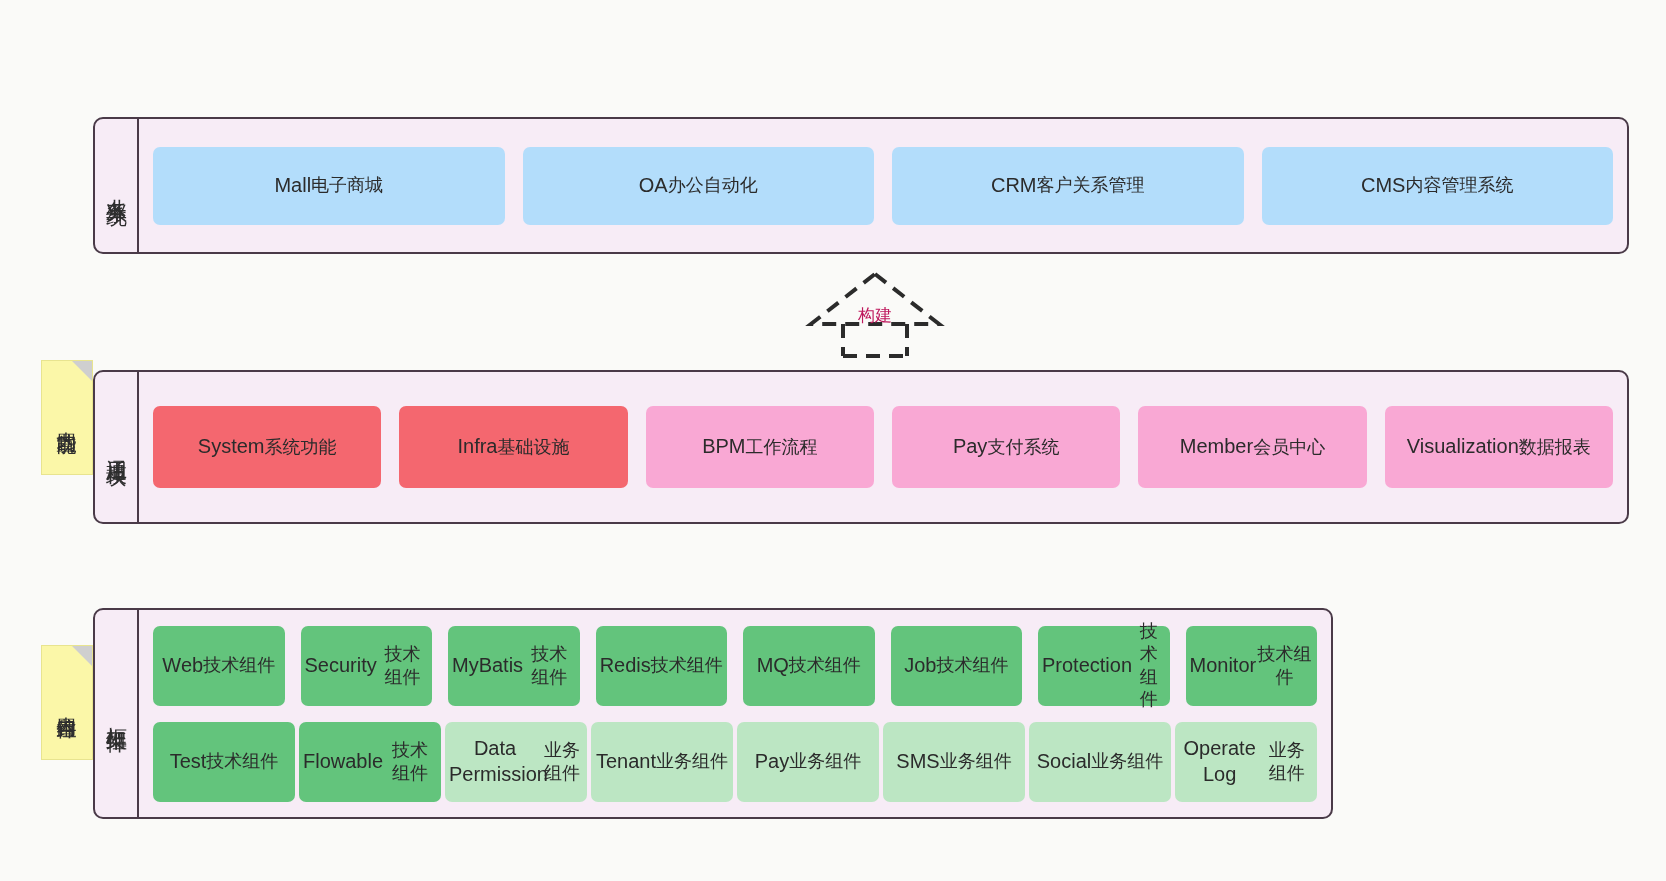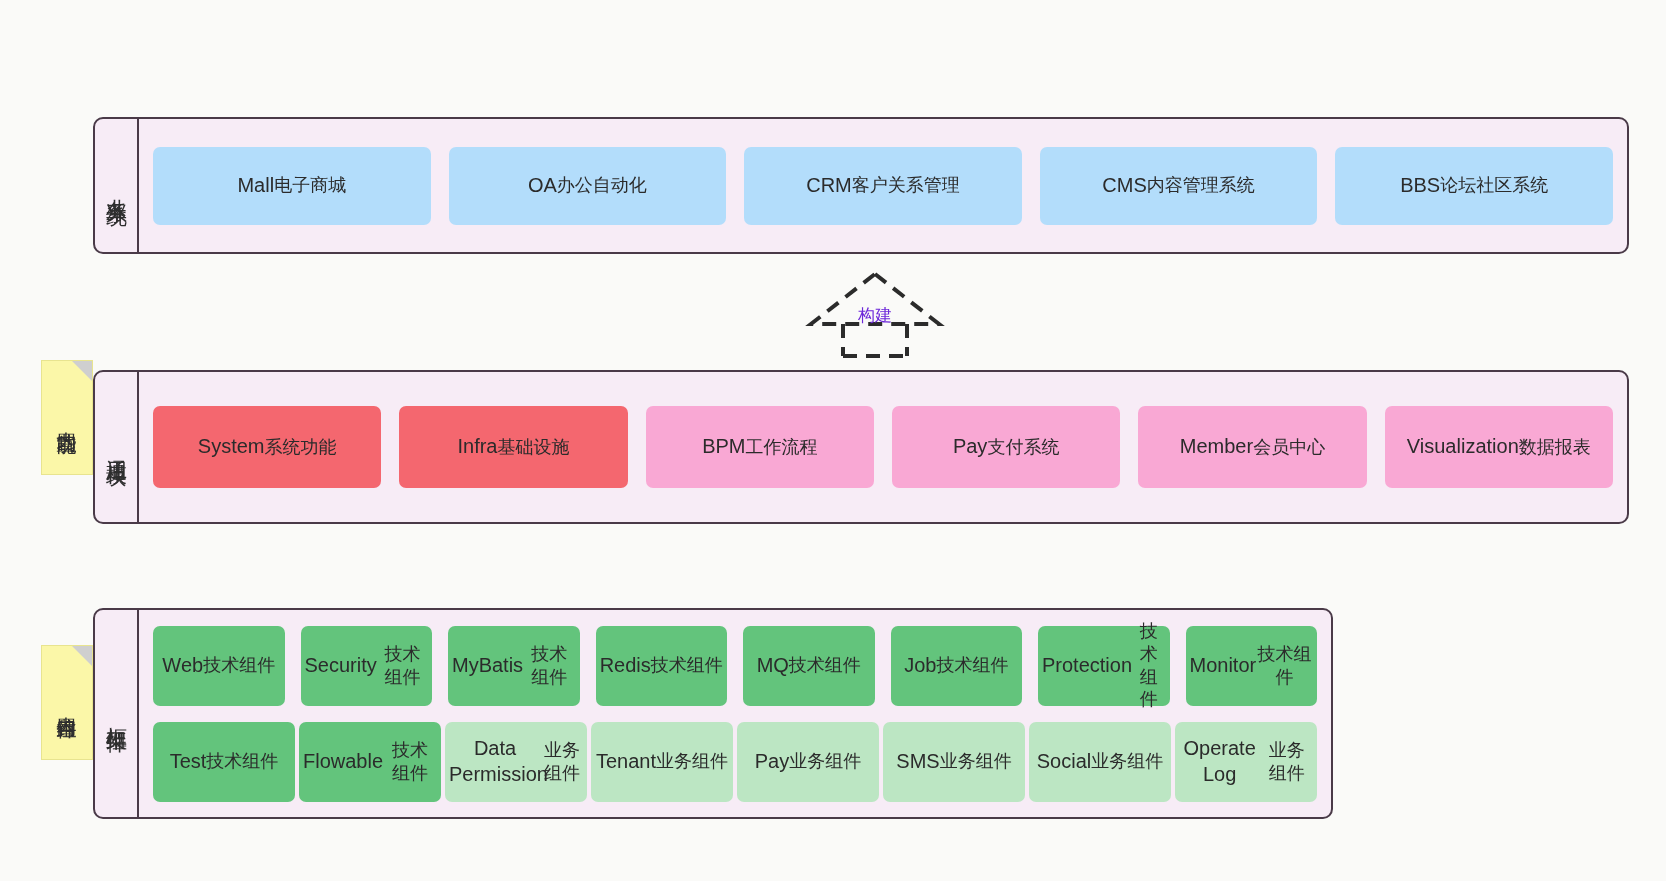--- a/index.html
+++ b/index.html
@@ -120,21 +120,21 @@
     width: 160px;
     height: 100px;
   }
   .connector svg { display: block; }
   .connector .clabel {
     position: absolute;
     left: 50%;
     transform: translateX(-50%);
     top: 36px;
     font-size: 17px;
-    color: #6d28d9;
+    color: #be185d;
     background: transparent;
     padding: 0 2px;
     white-space: nowrap;
   }
 </style>
 </head>
 <body>
 
 <div id="canvas">
 
@@ -154,24 +154,20 @@
             <div class="t2">办公自动化</div>
           </div>
           <div class="card blue">
             <div class="t1">CRM</div>
             <div class="t2">客户关系管理</div>
           </div>
           <div class="card blue">
             <div class="t1">CMS</div>
             <div class="t2">内容管理系统</div>
           </div>
-          <div class="card blue">
-            <div class="t1">BBS</div>
-            <div class="t2">论坛社区系统</div>
-          </div>
         </div>
       </div>
     </div>
   </div>
 
   <div class="connector" style="left:795px; top:268px; width:160px; height:90px;">
     <svg width="160" height="90" viewBox="0 0 160 90">
       <path d="M 80 6 L 144 56 L 16 56 Z" fill="none" stroke="#2b2b2b" stroke-width="4" stroke-dasharray="14 9" stroke-linecap="butt"></path>
       <path d="M 48 56 L 48 88 M 112 56 L 112 88 M 48 88 L 112 88" fill="none" stroke="#2b2b2b" stroke-width="4" stroke-dasharray="14 9"></path>
     </svg>

